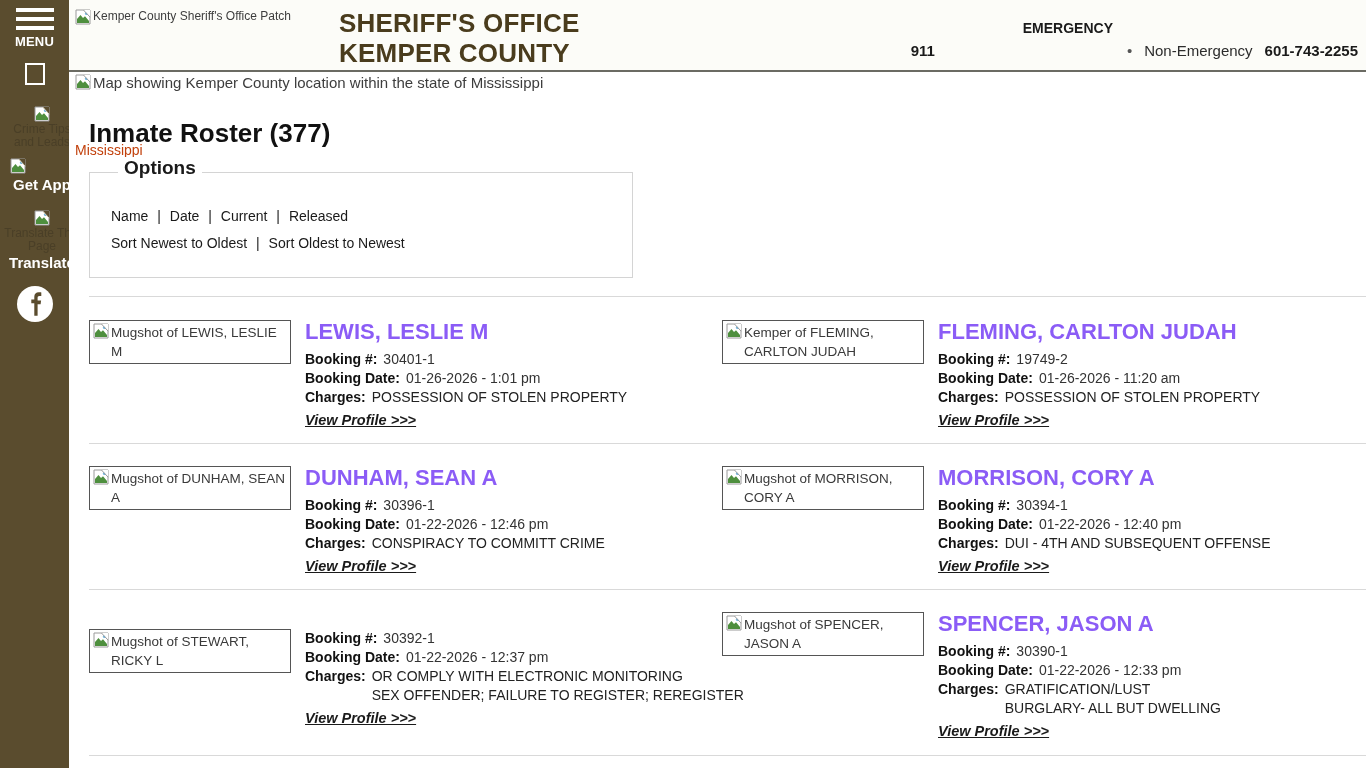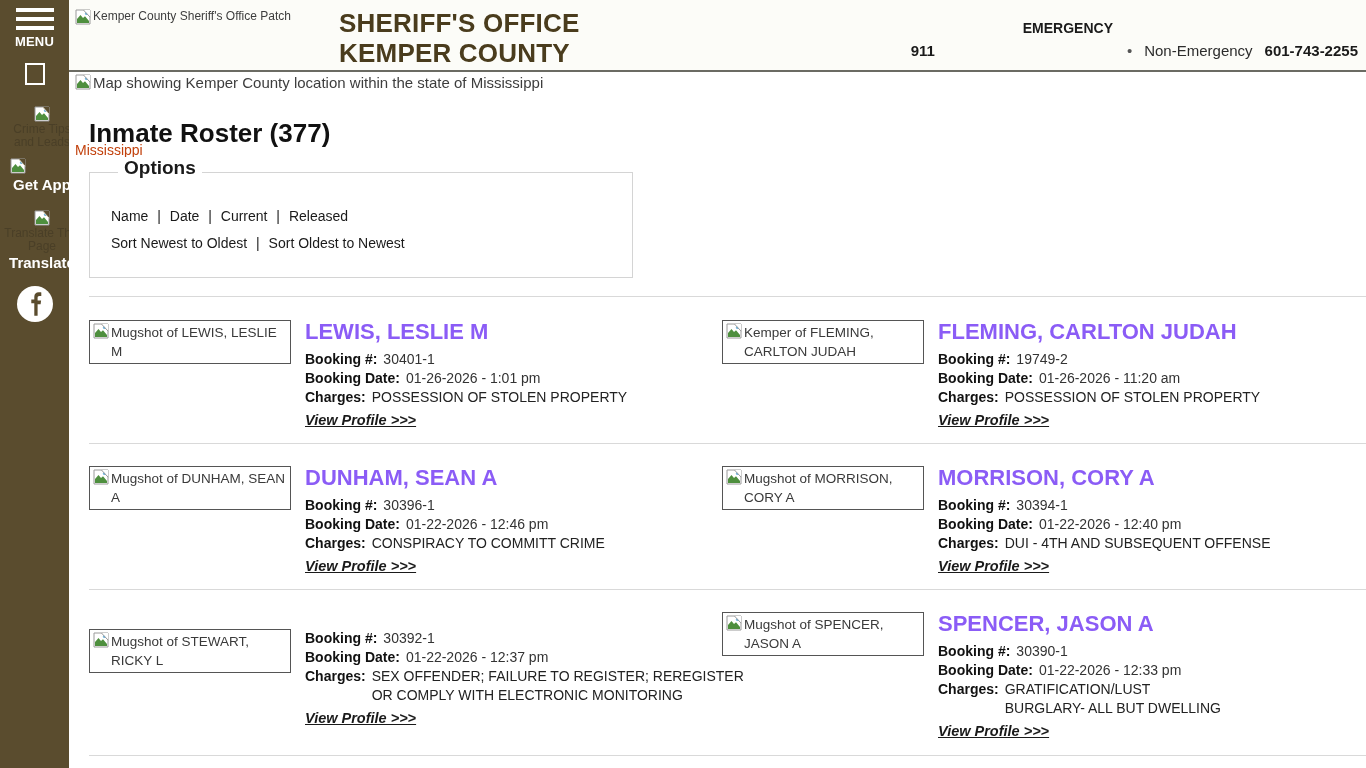--- a/index.html
+++ b/index.html
@@ -485,22 +485,22 @@
               <span class="flabel">Booking #:</span>
               <span class="fval">30392-1</span>
             </div>
             <div class="fieldrow">
               <span class="flabel">Booking Date:</span>
               <span class="fval">01-22-2026 - 12:37 pm</span>
             </div>
             <div class="fieldrow charge-block">
               <span class="flabel">Charges:</span>
               <span class="charge-list">
+                <div>OR COMPLY WITH ELECTRONIC MONITORING</div>
                 <div>SEX OFFENDER; FAILURE TO REGISTER; REREGISTER</div>
-                <div>OR COMPLY WITH ELECTRONIC MONITORING</div>
               </span>
             </div>
             <a class="viewprofile">View Profile &gt;&gt;&gt;</a>
           </div>
         </div>
 
         <div class="inmate" style="left:653px; top:540px;">
           <div class="mug">
             <span class="brokenimg">
               <svg viewBox="0 0 16 16" width="16" height="16">

